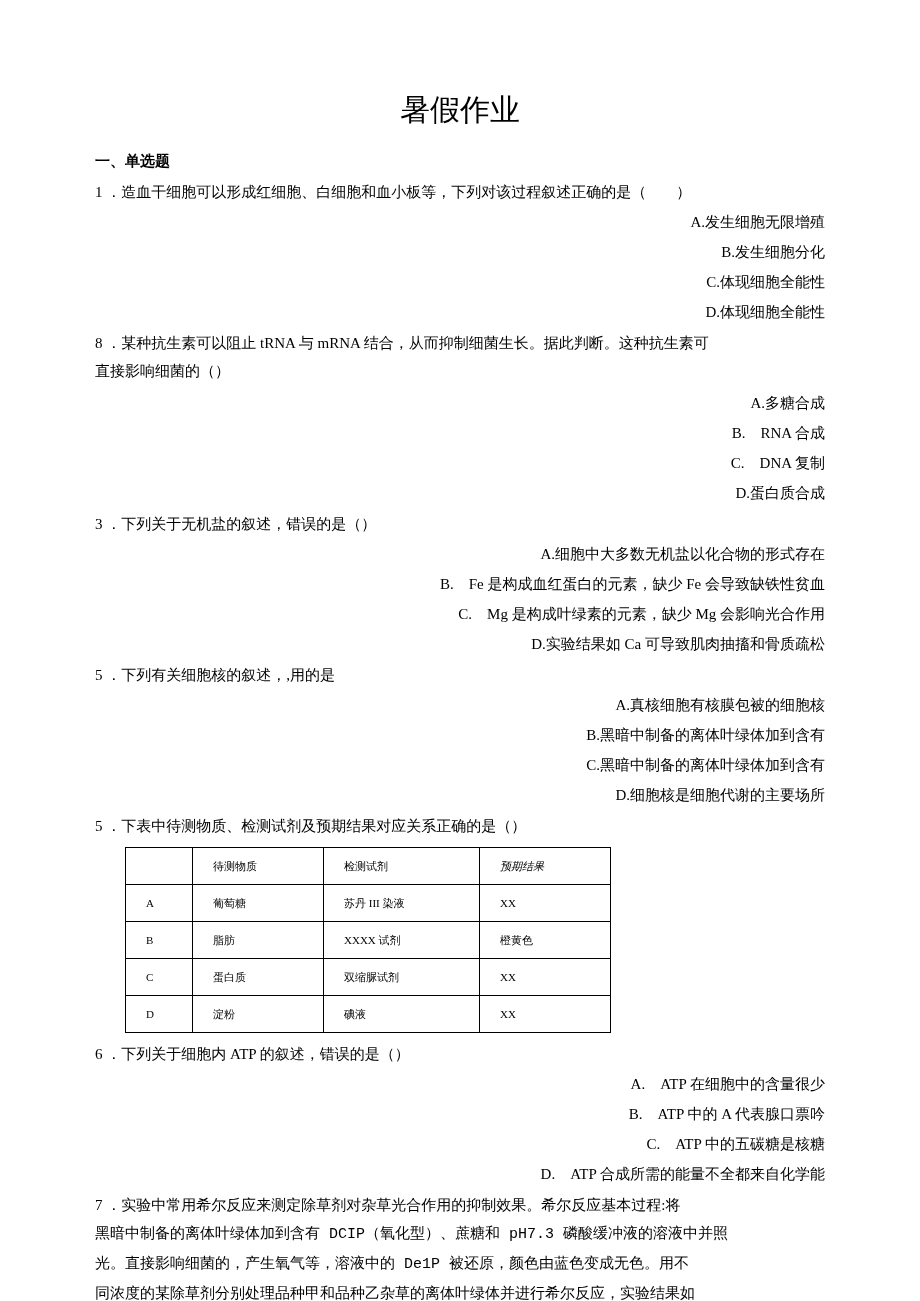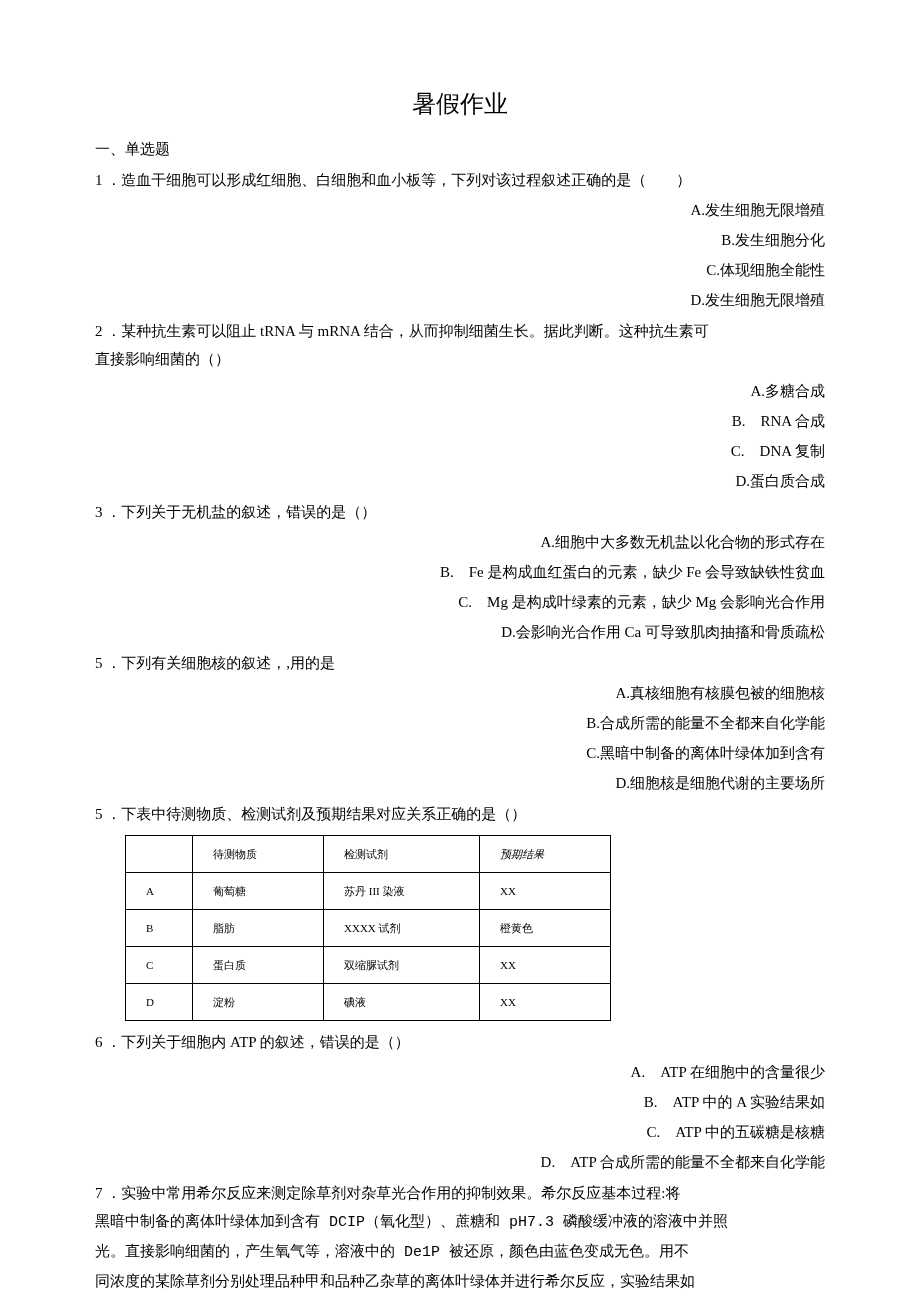--- a/index.html
+++ b/index.html
@@ -8,26 +8,27 @@
       background: #ffffff;
       font-family: "SimSun", "NSimSun", serif;
       font-size: 15px;
       line-height: 2;
       color: #000;
       width: 920px;
       box-sizing: border-box;
     }
     .title {
       text-align: center;
-      font-size: 24px;
+      font-size: 30px;
       margin-bottom: 6px;
       font-weight: 400;
     }
     .section-heading {
       margin-top: 6px;
+      font-weight: bold;
     }
     .q-stem {
       margin-top: 1px;
     }
     .stem-cont {
       padding-left: 0;
       font-family: Liberation Mono, monospace;
     }
     .option {
       padding-left: 60px;
@@ -53,38 +54,38 @@
 <body>
 
 <div class="title">暑假作业</div>
 
 <div class="section-heading">一、单选题</div>
 
 <div class="q-stem">1 ．造血干细胞可以形成红细胞、白细胞和血小板等，下列对该过程叙述正确的是（　　）</div>
 <div class="option">A.发生细胞无限增殖</div>
 <div class="option">B.发生细胞分化</div>
 <div class="option">C.体现细胞全能性</div>
-<div class="option">D.发生细胞无限增殖</div>
+<div class="option">D.体现细胞全能性</div>
 
-<div class="q-stem">2 ．某种抗生素可以阻止 tRNA 与 mRNA 结合，从而抑制细菌生长。据此判断。这种抗生素可</div>
+<div class="q-stem">8 ．某种抗生素可以阻止 tRNA 与 mRNA 结合，从而抑制细菌生长。据此判断。这种抗生素可</div>
 <div class="stem-cont">直接影响细菌的（）</div>
 <div class="option">A.多糖合成</div>
 <div class="option">B.　RNA 合成</div>
 <div class="option">C.　DNA 复制</div>
 <div class="option">D.蛋白质合成</div>
 
 <div class="q-stem">3 ．下列关于无机盐的叙述，错误的是（）</div>
 <div class="option">A.细胞中大多数无机盐以化合物的形式存在</div>
 <div class="option">B.　Fe 是构成血红蛋白的元素，缺少 Fe 会导致缺铁性贫血</div>
 <div class="option">C.　Mg 是构成叶绿素的元素，缺少 Mg 会影响光合作用</div>
-<div class="option">D.会影响光合作用 Ca 可导致肌肉抽搐和骨质疏松</div>
+<div class="option">D.实验结果如 Ca 可导致肌肉抽搐和骨质疏松</div>
 
 <div class="q-stem">5 ．下列有关细胞核的叙述，,用的是</div>
 <div class="option">A.真核细胞有核膜包被的细胞核</div>
-<div class="option">B.合成所需的能量不全都来自化学能</div>
+<div class="option">B.黑暗中制备的离体叶绿体加到含有</div>
 <div class="option">C.黑暗中制备的离体叶绿体加到含有</div>
 <div class="option">D.细胞核是细胞代谢的主要场所</div>
 
 <div class="q-stem">5 ．下表中待测物质、检测试剂及预期结果对应关系正确的是（）</div>
 <table>
   <tbody>
       <tr>
     <td class="col-key"></td>
     <td class="col-substance">待测物质</td>
     <td class="col-reagent">检测试剂</td>
@@ -112,20 +113,20 @@
     <td class="col-key">D</td>
     <td>淀粉</td>
     <td>碘液</td>
     <td>XX</td>
   </tr>
 </tbody>
   </table>
 
 <div class="q-stem">6 ．下列关于细胞内 ATP 的叙述，错误的是（）</div>
 <div class="option">A.　ATP 在细胞中的含量很少</div>
-<div class="option">B.　ATP 中的 A 实验结果如</div>
+<div class="option">B.　ATP 中的 A 代表腺口票吟</div>
 <div class="option">C.　ATP 中的五碳糖是核糖</div>
 <div class="option">D.　ATP 合成所需的能量不全都来自化学能</div>
 
 <div class="q-stem">7 ．实验中常用希尔反应来测定除草剂对杂草光合作用的抑制效果。希尔反应基本过程:将</div>
 <div class="stem-cont">黑暗中制备的离体叶绿体加到含有 DCIP（氧化型）、蔗糖和 pH7.3 磷酸缓冲液的溶液中并照</div>
 <div class="stem-cont">光。直接影响细菌的，产生氧气等，溶液中的 De1P 被还原，颜色由蓝色变成无色。用不</div>
 <div class="stem-cont">同浓度的某除草剂分别处理品种甲和品种乙杂草的离体叶绿体并进行希尔反应，实验结果如</div>
 
 </body></html>

